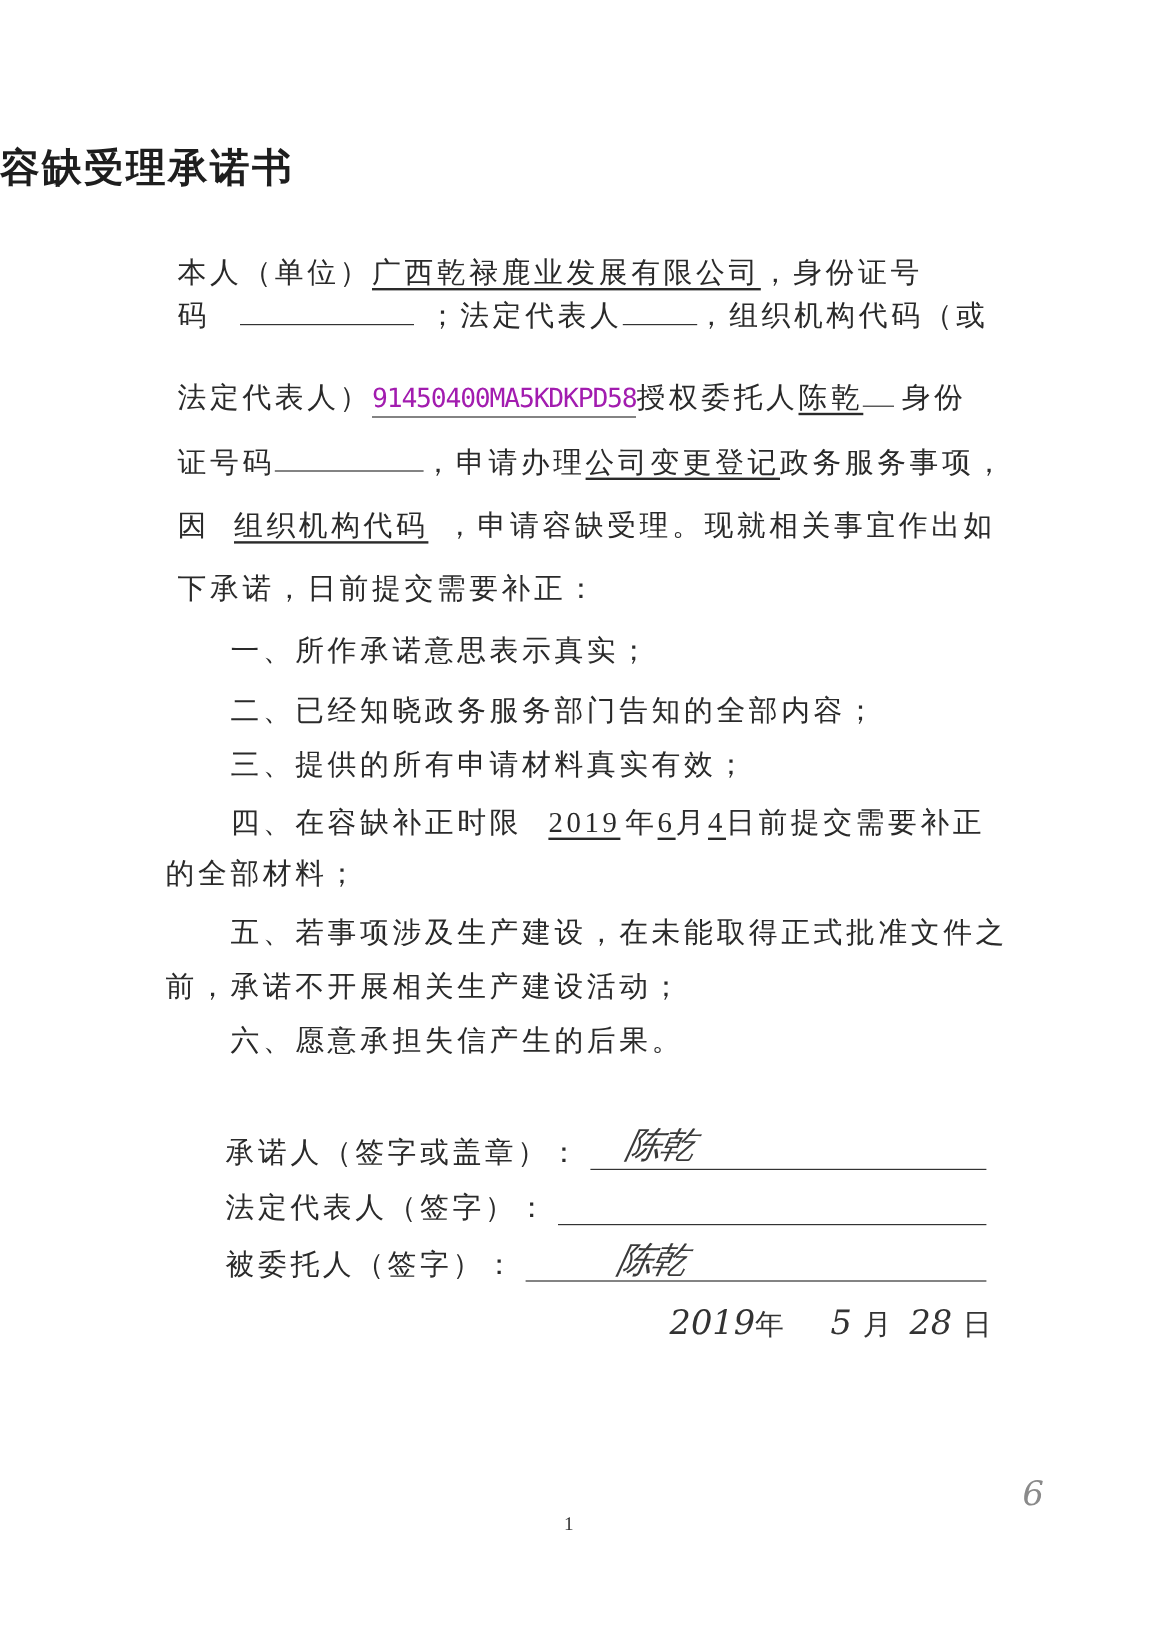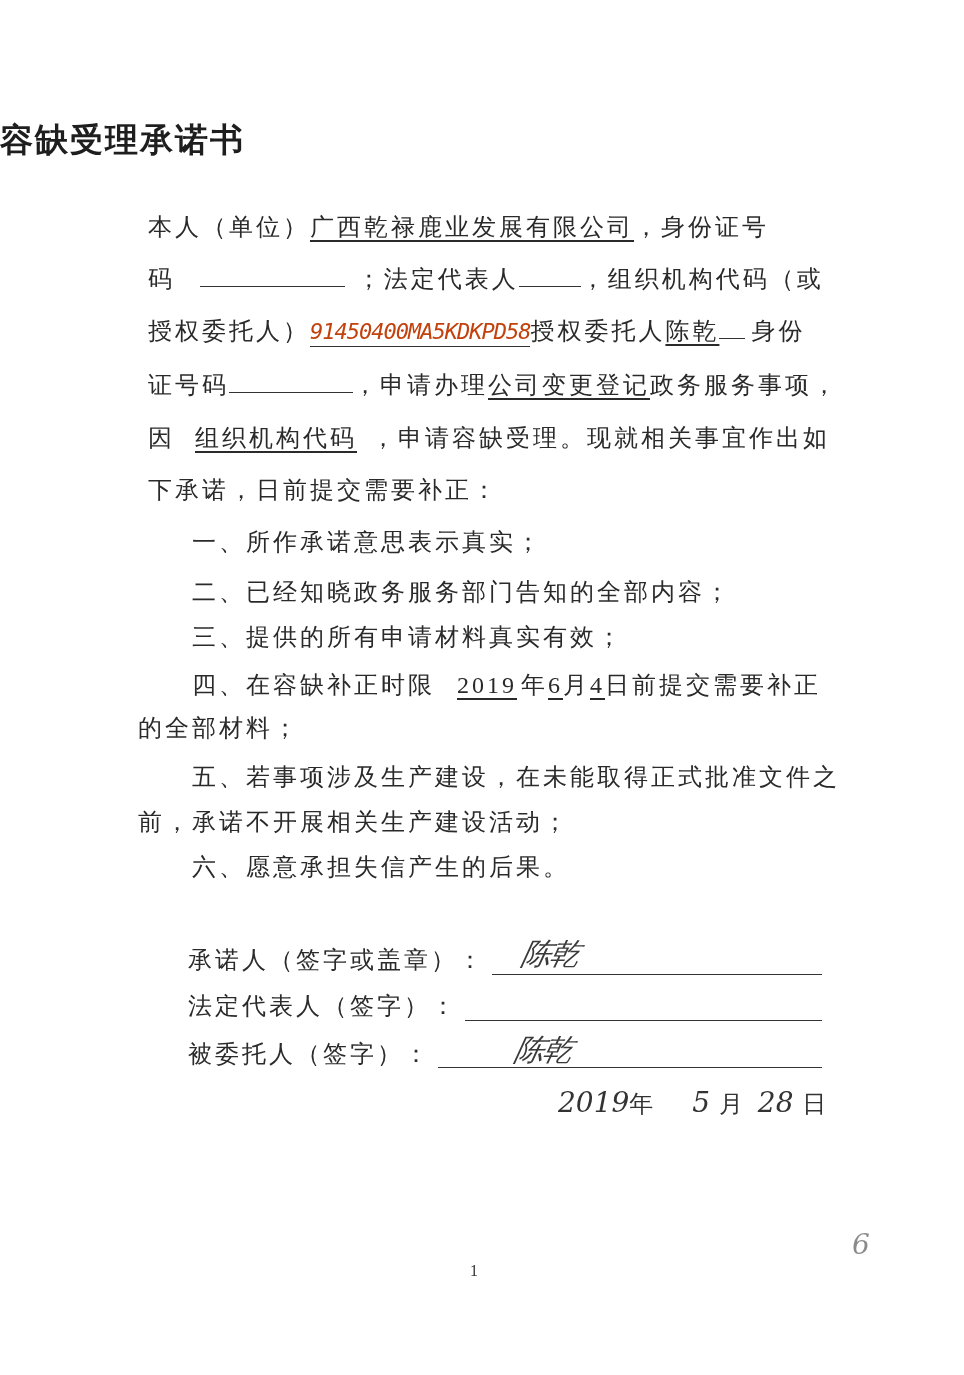--- a/index.html
+++ b/index.html
@@ -13,22 +13,22 @@
       font-family: "DejaVu Sans", "Liberation Sans", sans-serif;
       font-weight: bold; font-size: 33px; letter-spacing: 2px; color: #1e1e1e;
     }
     .line {
       position: absolute; font-size: 24px; white-space: nowrap;
       letter-spacing: 3px; line-height: 30px; color: #2a2a2a;
     }
     .u { text-decoration: underline; text-underline-offset: 5px; text-decoration-thickness: 1.5px; }
     .blank { display: inline-block; border-bottom: 1.5px solid #333; height: 22px; vertical-align: baseline; }
     .hw {
-      font-family: "DejaVu Sans Mono", "Liberation Mono", monospace; font-style: italic;
-      font-size: 22px; letter-spacing: -1px; color: #c2410c;
+      font-family: "DejaVu Sans Mono", "Liberation Mono", monospace; 
+      font-size: 22px; letter-spacing: -1px; color: #a21caf;
       border-bottom: 1.5px solid #333; padding-bottom: 2px;
     }
     .sig-row { position: absolute; font-size: 24px; letter-spacing: 3px; white-space: nowrap; }
     .sig-line { position: absolute; border-bottom: 1.5px solid #333; height: 0; }
     .sig-hand {
       position: absolute; font-family: "DejaVu Serif", serif; font-style: italic;
       font-size: 30px; color: #3a3a3a; letter-spacing: -2px; transform: skewX(-12deg);
     }
     .date-hand {
       position: absolute; font-family: "DejaVu Serif", serif; font-style: italic;
@@ -46,27 +46,27 @@
   </style>
 </head>
 <body>
 
 <div class="title">容缺受理承诺书</div>
 
 <div class="line" style="left:148px; top:212px;">
   <span>本人（单位）</span><span class="u">广西乾禄鹿业发展有限公司</span><span>，身份证号</span>
 </div>
 
-<div class="line" style="left:148px; top:264px;">
+<div class="line" style="left:148px; top:248px;">
   <span>码</span>
   <span class="blank" style="width:145px; margin-left:14px; margin-right:12px;"></span><span>；法定代表人</span><span class="blank" style="width:62px;"></span><span>，组织机构代码（或</span>
 </div>
 
 <div class="line" style="left:148px; top:316px;">
-  <span>授权委托人）</span><span class="hw">91450400MA5KDKPD58</span><span>授权委托人</span><span class="u">陈乾</span><span class="blank" style="width:26px; margin-right:6px;"></span><span>身份</span>
+  <span>法定代表人）</span><span class="hw">91450400MA5KDKPD58</span><span>授权委托人</span><span class="u">陈乾</span><span class="blank" style="width:26px; margin-right:6px;"></span><span>身份</span>
 </div>
 
 <div class="line" style="left:148px; top:370px;">
   <span>证号码</span><span class="blank" style="width:124px;"></span><span>，申请办理</span><span class="u">公司变更登记</span><span>政务服务事项，</span>
 </div>
 
 <div class="line" style="left:148px; top:423px;">
   <span>因</span><span class="u" style="padding-left:20px; padding-right:14px;">组织机构代码</span><span>，申请容缺受理。现就相关事宜作出如</span>
 </div>
 

